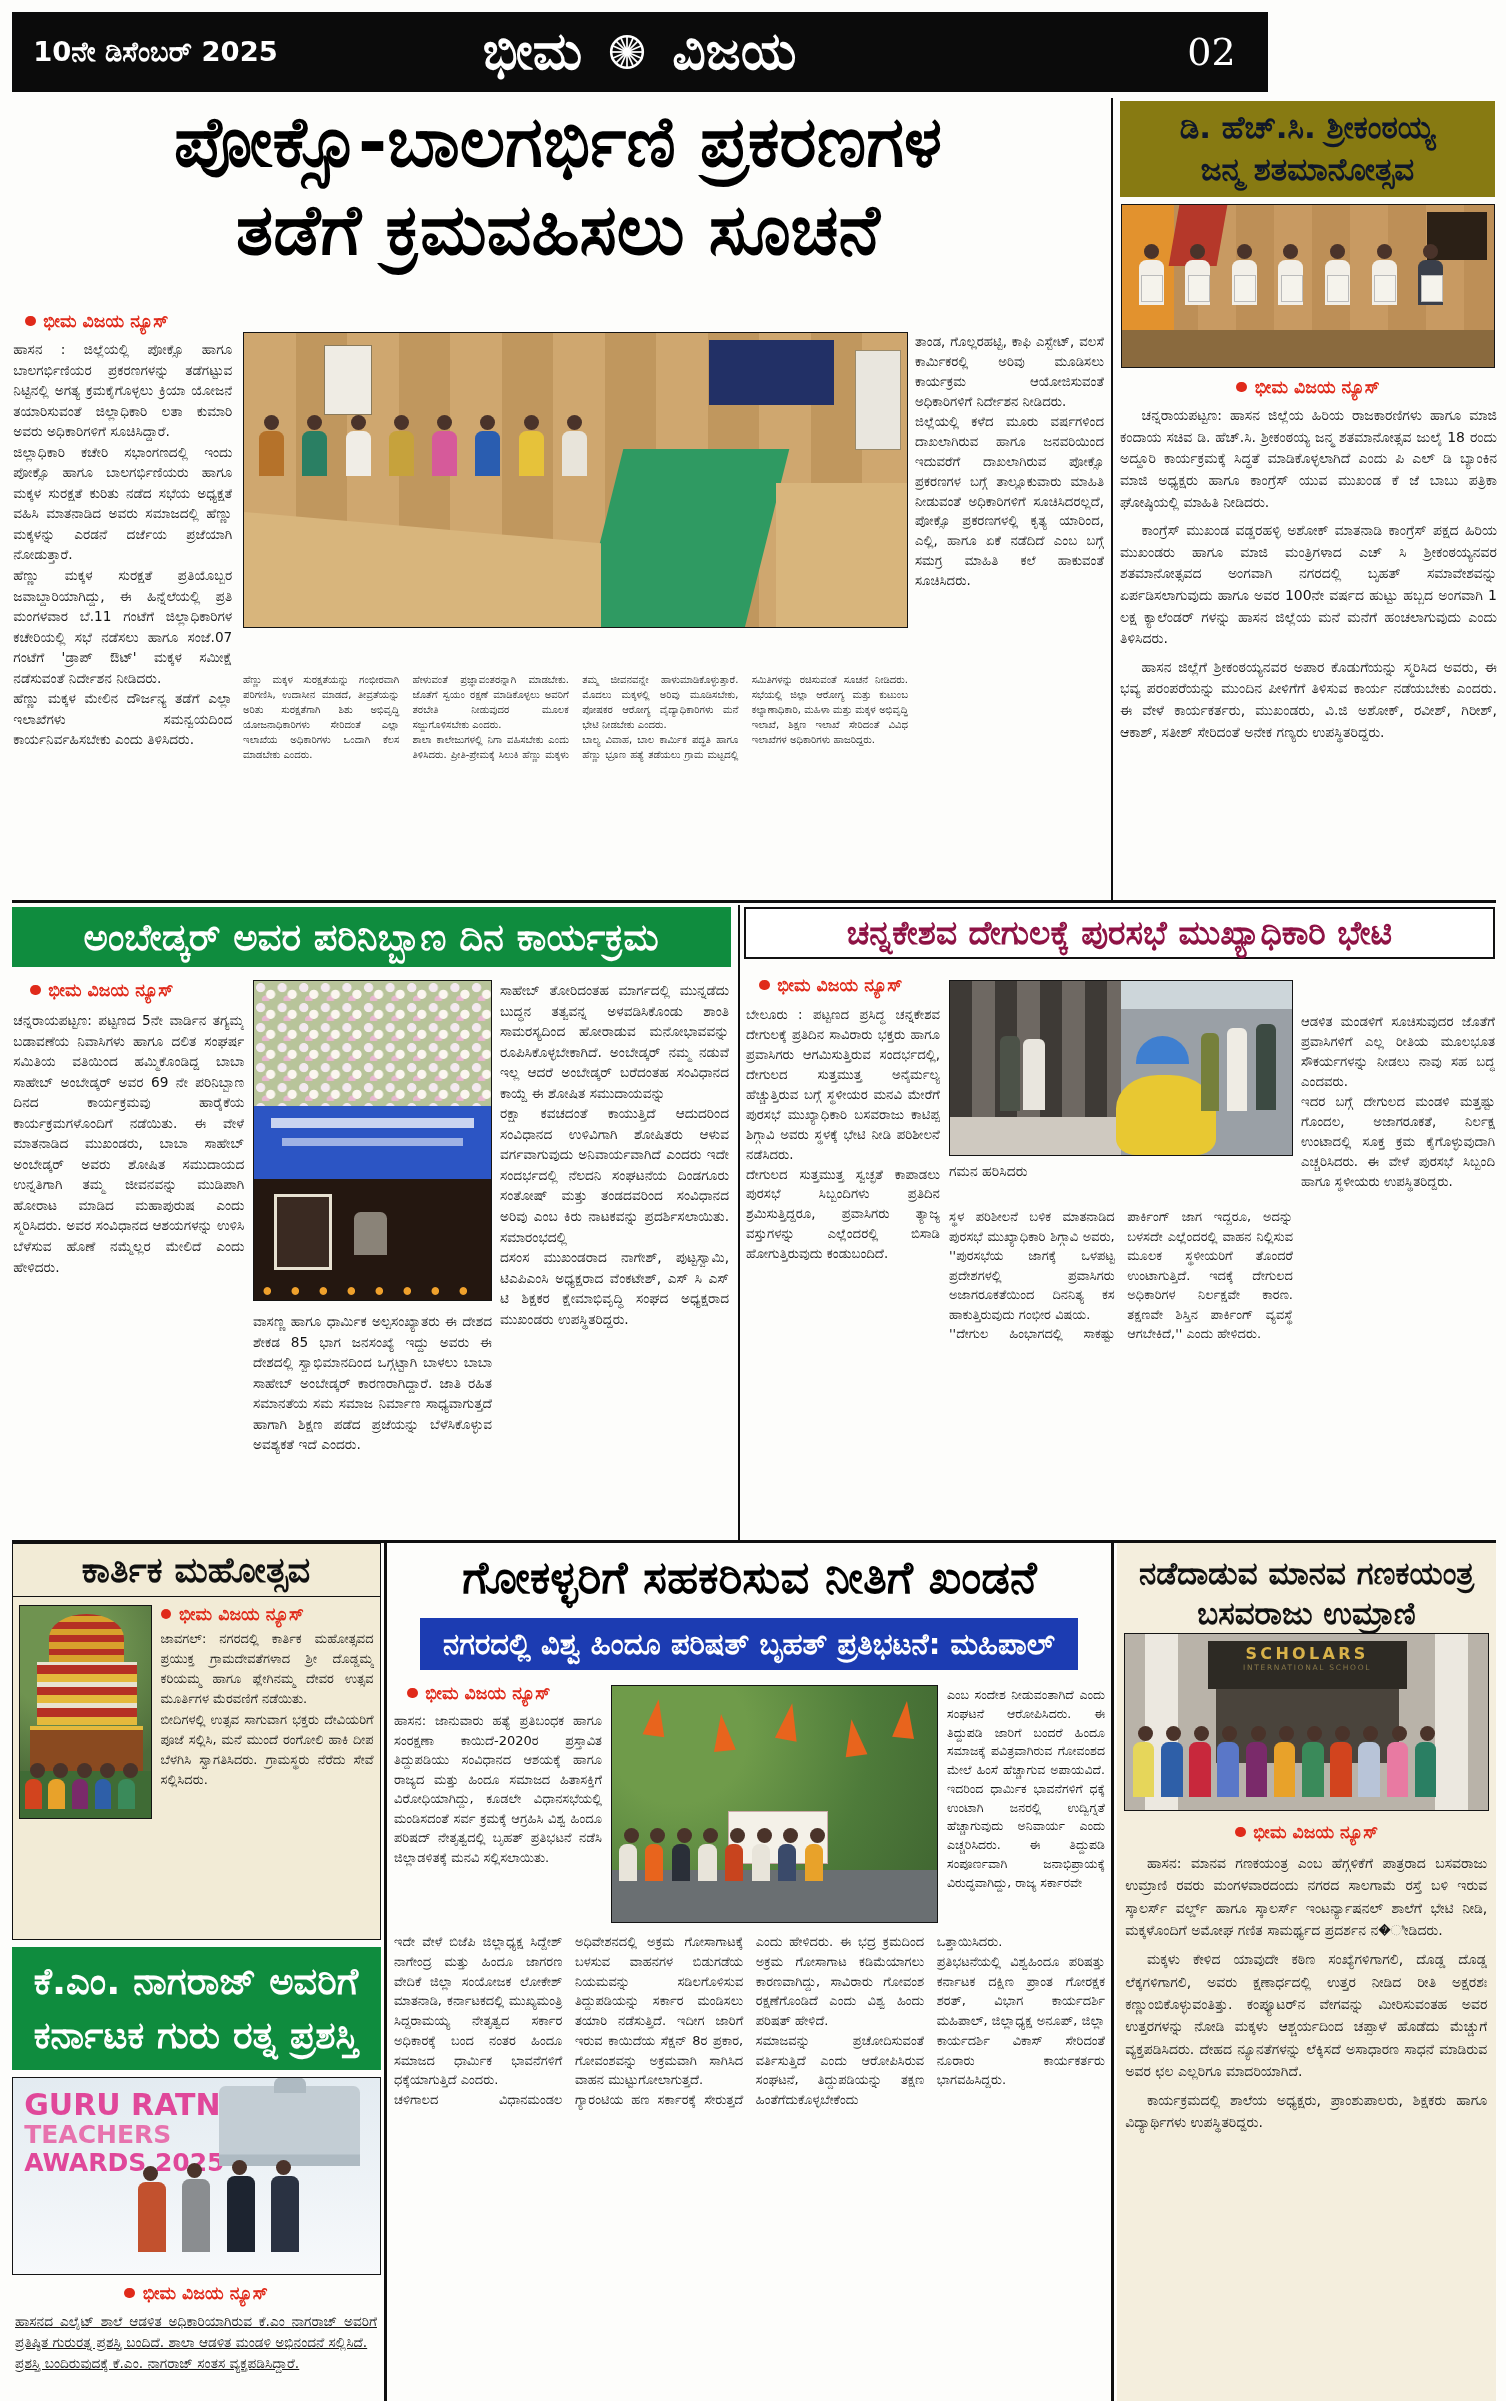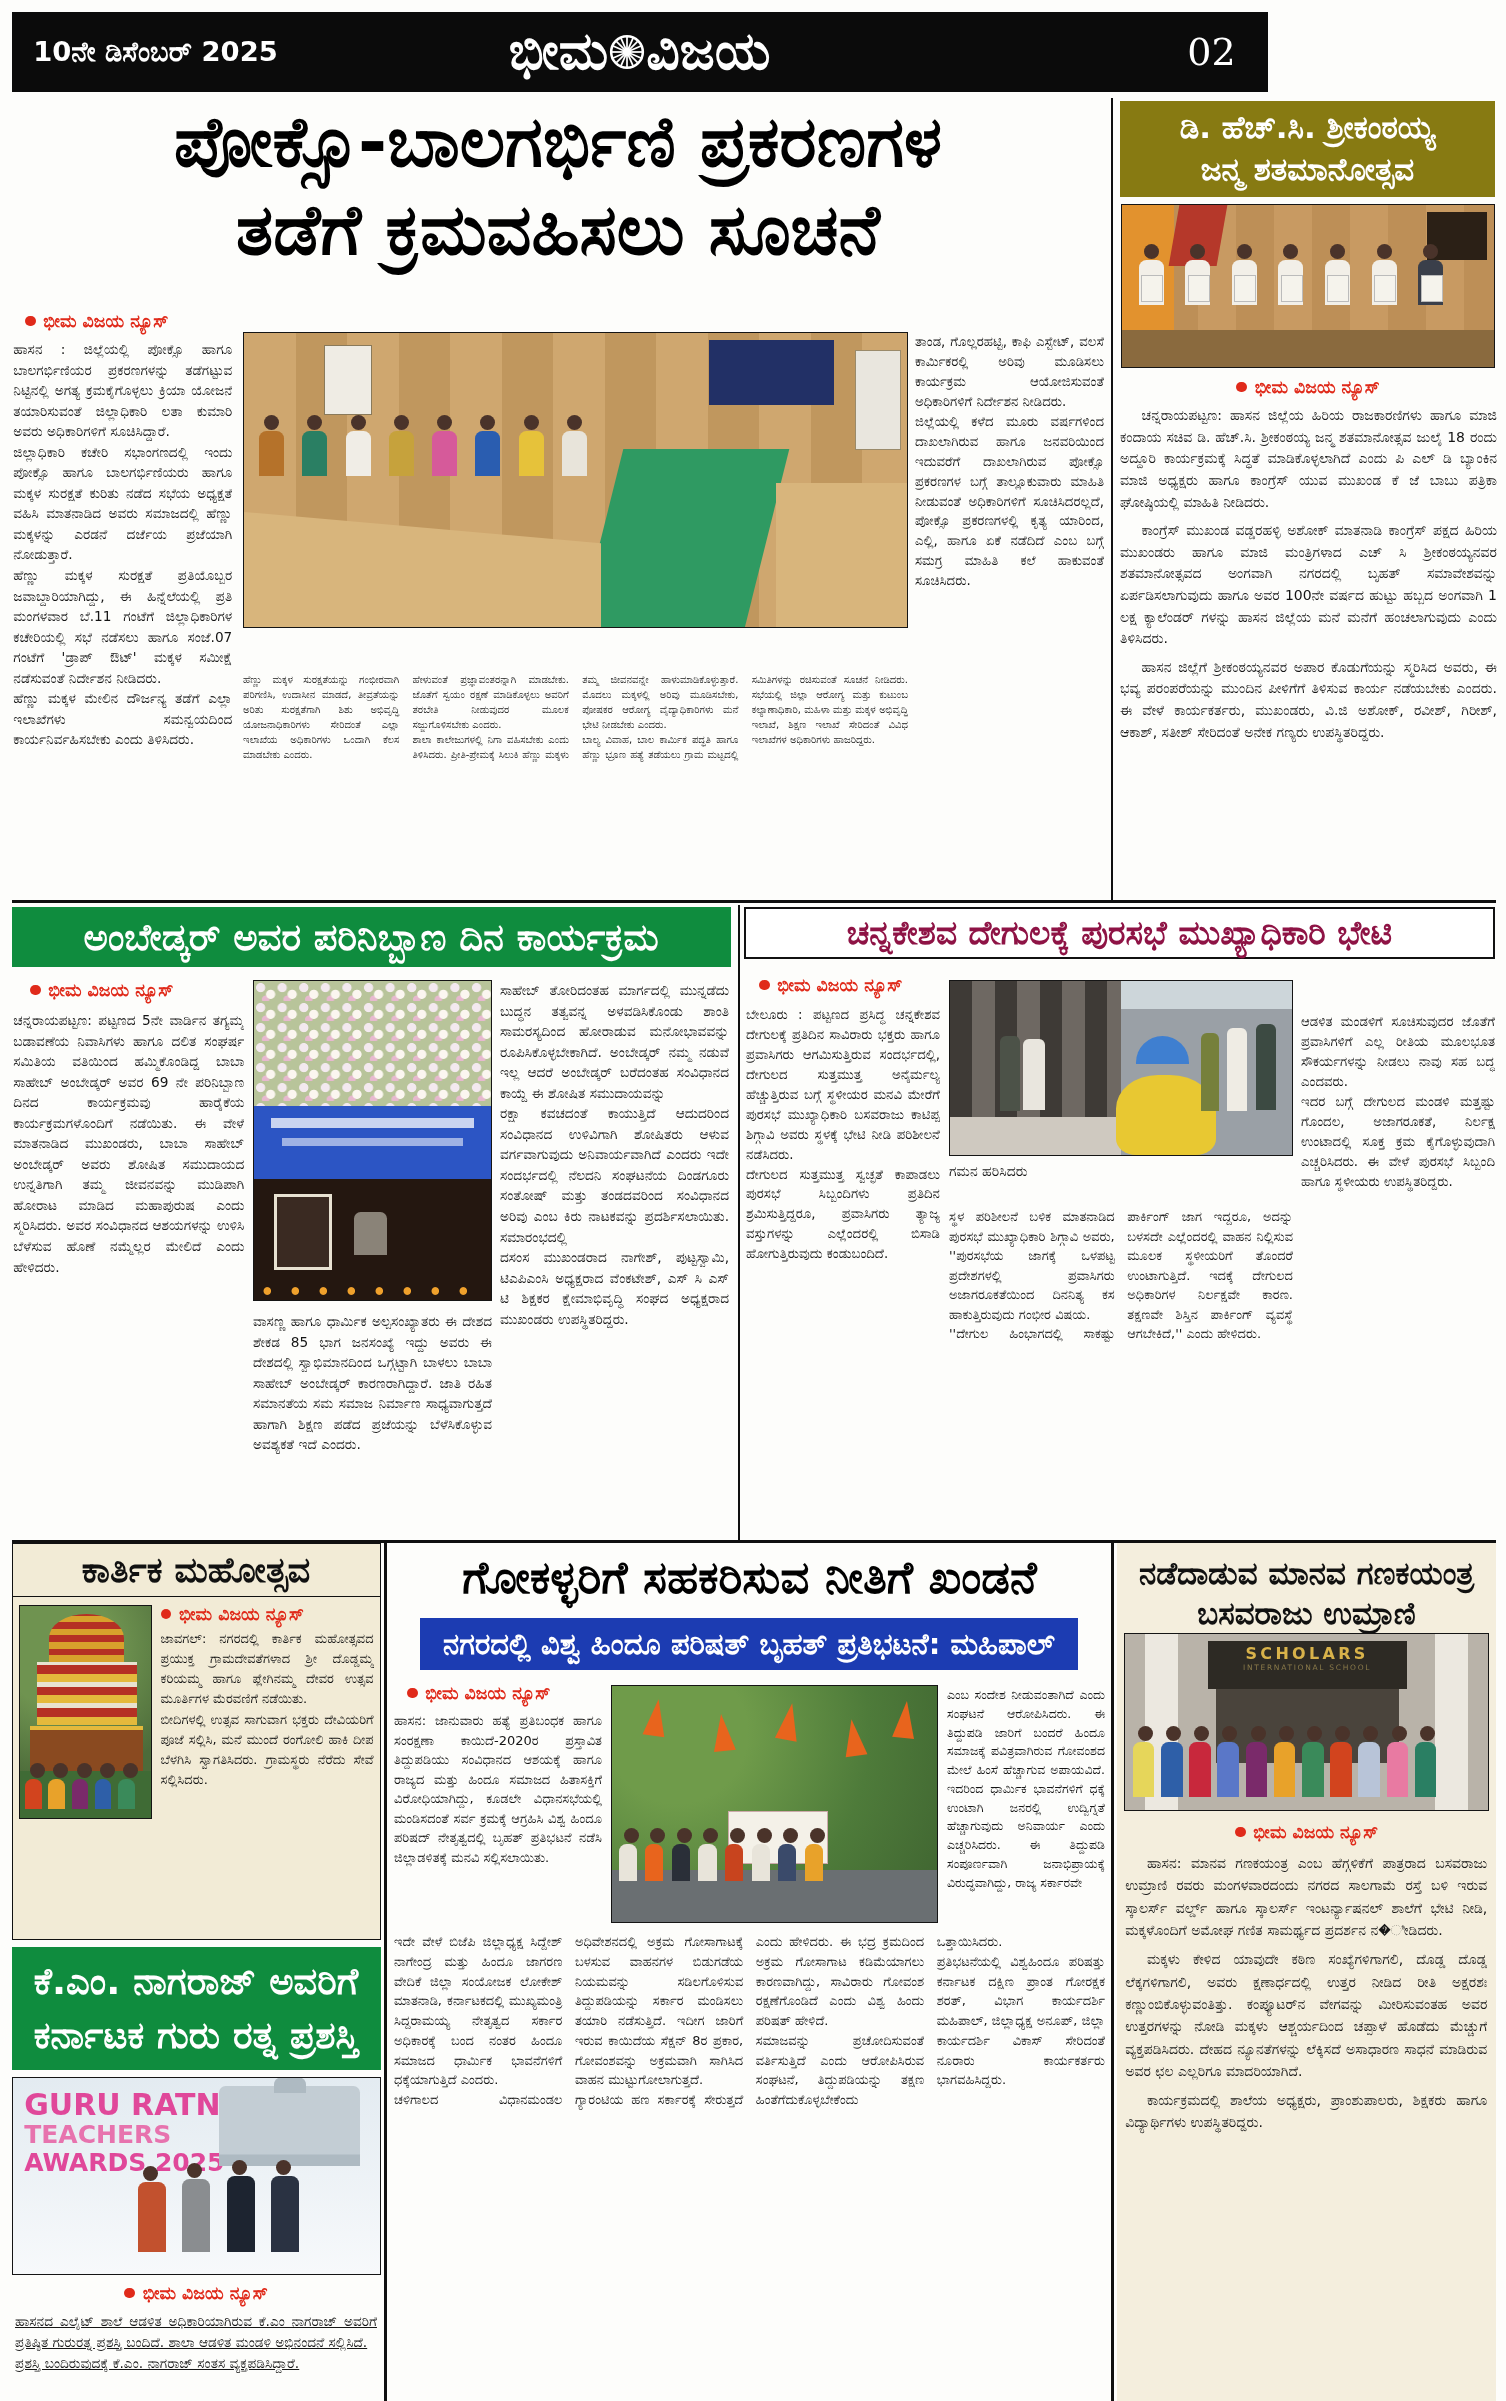--- a/index.html
+++ b/index.html
@@ -9,21 +9,21 @@
     overflow:hidden;
   }
   .abs{position:absolute;box-sizing:border-box;}
   .rule{background:#101010;}
   .jt{text-align:justify;overflow:hidden;}
   .prelines{white-space:pre-line;}
   .indent p{margin:0 0 6.6px 0;text-indent:21.6px;}
   
   .masthead{background:#0b0b0b;color:#fff;display:flex;align-items:center;}
   .mh-date{position:absolute;left:21.6px;font-size:27.4px;font-weight:bold;}
-  .mh-title{width:100%;text-align:center;font-size:52px;font-weight:bold;display:flex;justify-content:center;align-items:center;gap:0;}
+  .mh-title{width:100%;text-align:center;font-size:52px;font-weight:bold;display:flex;justify-content:center;align-items:center;gap:26px;}
   .mh-page{position:absolute;right:32px;font-size:38px;font-family:"DejaVu Serif","Liberation Serif",serif;}
   
   .hl-red{color:#000000;font-weight:bold;text-align:center;}
   .byline{display:flex;align-items:center;gap:7.5px;color:#e02a1a;font-weight:bold;font-size:17.4px;}
   .byline .dot{width:10.8px;height:10.8px;border-radius:50%;background:#e02a1a;flex:0 0 auto;}
   .byline.center{justify-content:center;}
   .ph{position:absolute;border:1.7px solid #151515;overflow:hidden;box-sizing:border-box;}
   .bannerbox{display:flex;align-items:center;justify-content:center;text-align:center;font-weight:bold;}
   
   .prow{position:absolute;display:flex;align-items:flex-end;}
@@ -100,21 +100,21 @@
   <div class="abs jt prelines" style="left:243px;top:672px;width:665px;height:259px;column-count:4;column-gap:13.3px;font-size:10px;line-height:1.5;">ಹೆಣ್ಣು ಮಕ್ಕಳ ಸುರಕ್ಷತೆಯನ್ನು ಗಂಭೀರವಾಗಿ ಪರಿಗಣಿಸಿ, ಉದಾಸೀನ ಮಾಡದೆ, ತೀವ್ರತೆಯನ್ನು ಅರಿತು ಸುರಕ್ಷತೆಗಾಗಿ ಶಿಶು ಅಭಿವೃದ್ಧಿ ಯೋಜನಾಧಿಕಾರಿಗಳು ಸೇರಿದಂತೆ ಎಲ್ಲಾ ಇಲಾಖೆಯ ಅಧಿಕಾರಿಗಳು ಒಂದಾಗಿ ಕೆಲಸ ಮಾಡಬೇಕು ಎಂದರು.
 ಹೇಳುವಂತೆ ಪ್ರಜ್ಞಾವಂತರನ್ನಾಗಿ ಮಾಡಬೇಕು. ಜೊತೆಗೆ ಸ್ವಯಂ ರಕ್ಷಣೆ ಮಾಡಿಕೊಳ್ಳಲು ಅವರಿಗೆ ತರಬೇತಿ ನೀಡುವುದರ ಮೂಲಕ ಸಜ್ಜುಗೊಳಿಸಬೇಕು ಎಂದರು.
 ಶಾಲಾ ಕಾಲೇಜುಗಳಲ್ಲಿ ನಿಗಾ ವಹಿಸಬೇಕು ಎಂದು ತಿಳಿಸಿದರು. ಪ್ರೀತಿ-ಪ್ರೇಮಕ್ಕೆ ಸಿಲುಕಿ ಹೆಣ್ಣು ಮಕ್ಕಳು ತಮ್ಮ ಜೀವನವನ್ನೇ ಹಾಳುಮಾಡಿಕೊಳ್ಳುತ್ತಾರೆ. ಮೊದಲು ಮಕ್ಕಳಲ್ಲಿ ಅರಿವು ಮೂಡಿಸಬೇಕು, ಪೋಷಕರ ಆರೋಗ್ಯ ವೈದ್ಯಾಧಿಕಾರಿಗಳು ಮನೆ ಭೇಟಿ ನೀಡಬೇಕು ಎಂದರು.
 ಬಾಲ್ಯ ವಿವಾಹ, ಬಾಲ ಕಾರ್ಮಿಕ ಪದ್ಧತಿ ಹಾಗೂ ಹೆಣ್ಣು ಭ್ರೂಣ ಹತ್ಯೆ ತಡೆಯಲು ಗ್ರಾಮ ಮಟ್ಟದಲ್ಲಿ ಸಮಿತಿಗಳನ್ನು ರಚಿಸುವಂತೆ ಸೂಚನೆ ನೀಡಿದರು. ಸಭೆಯಲ್ಲಿ ಜಿಲ್ಲಾ ಆರೋಗ್ಯ ಮತ್ತು ಕುಟುಂಬ ಕಲ್ಯಾಣಾಧಿಕಾರಿ, ಮಹಿಳಾ ಮತ್ತು ಮಕ್ಕಳ ಅಭಿವೃದ್ಧಿ ಇಲಾಖೆ, ಶಿಕ್ಷಣ ಇಲಾಖೆ ಸೇರಿದಂತೆ ವಿವಿಧ ಇಲಾಖೆಗಳ ಅಧಿಕಾರಿಗಳು ಹಾಜರಿದ್ದರು.</div>
 </section>
 
 <div class="abs rule" style="left:1111px;top:98px;width:1.7px;height:802px;"></div>
 <div class="abs rule" style="left:11.6px;top:900px;width:1484px;height:2.5px;"></div>
 
 <section>
-  <div class="abs bannerbox prelines" style="left:1120px;top:101px;width:375px;height:96px;background:#877a12;color:#ffffff;font-size:31px;line-height:1.35;">ಡಿ. ಹೆಚ್.ಸಿ. ಶ್ರೀಕಂಠಯ್ಯ
+  <div class="abs bannerbox prelines" style="left:1120px;top:101px;width:375px;height:96px;background:#877a12;color:#0f172a;font-size:31px;line-height:1.35;">ಡಿ. ಹೆಚ್.ಸಿ. ಶ್ರೀಕಂಠಯ್ಯ
 ಜನ್ಮ ಶತಮಾನೋತ್ಸವ</div>
 
   <div class="ph" style="left:1121px;top:204px;width:374px;height:164px;background:repeating-linear-gradient(90deg,#c89a62 0 38px,#bd8f57 38px 76px);">
     <div class="abs" style="left:0;top:0;width:52px;height:100%;background:#e2922e;"></div>
     <div class="abs" style="left:52px;top:0;width:48px;height:61px;background:#b5382a;transform:skewX(-10deg);"></div>
     <div class="abs" style="right:6.6px;top:6.6px;width:60px;height:48px;background:#2b2016;"></div>
     <div class="abs" style="left:0;bottom:0;width:100%;height:37px;background:#8a6a3e;"></div>
     <div class="prow" style="left:16.6px;top:37px;gap:21.6px;">
       <span class="pp" style="background:#f2efe8;">
           <i class="poster"></i>

